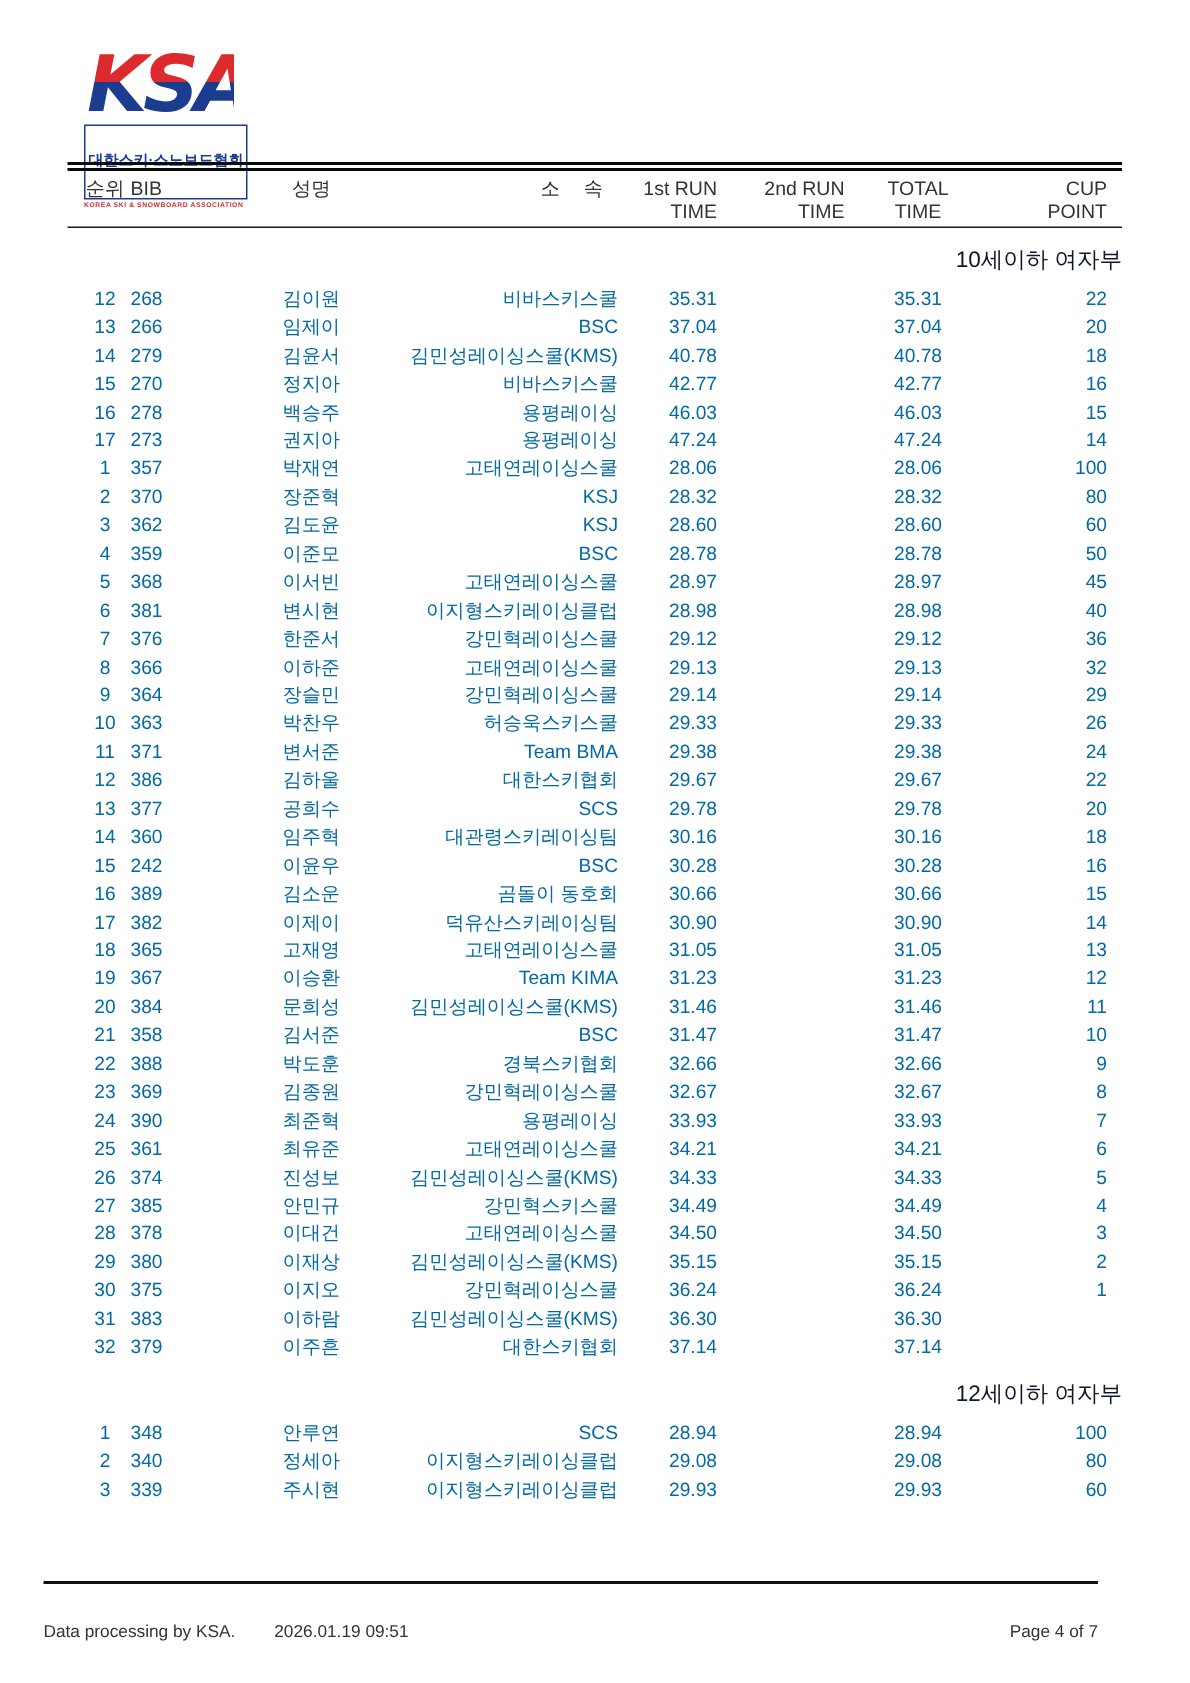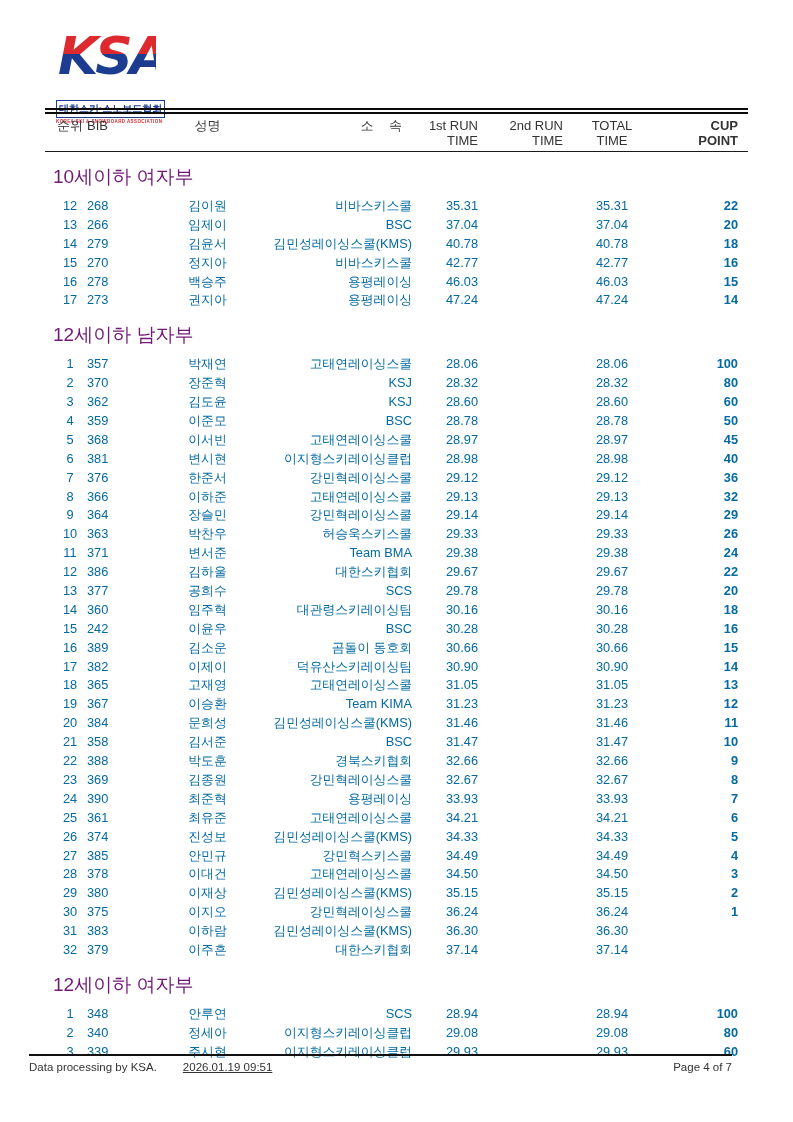--- a/index.html
+++ b/index.html
@@ -14,24 +14,24 @@
   
   .logo { position:absolute; left:56px; top:24px; width:120px; }
   .logo-mark { display:block; }
   .logo-box {
     display:inline-block;
     border:1.5px solid #1c3d8f;
     color:#1c3d8f;
     font-weight:bold;
     font-size:10px;
     line-height:12px;
-    padding:2px 2px;
+    padding:18px 2px;
     letter-spacing:0px;
     white-space:nowrap;
-    margin-top:18px;
+    margin-top:1px;
   }
   .logo-en {
     display:block;
     color:#dc2a2f;
     font-size:4.5px;
     font-weight:bold;
     letter-spacing:0.4px;
     margin-top:1px;
     white-space:nowrap;
   }
@@ -51,40 +51,41 @@
   }
   .header-row { padding:4px 0 3px 0; font-size:13px; color:#333; }
   .hc span { display:block; height:15px; line-height:15px; }
   .c0 { text-align:center; padding-left:8px; }
   .c1 { text-align:left; padding-left:0px; }
   .c2 { text-align:center; }
   .c3 { text-align:right; padding-right:6px; }
   .c4 { text-align:right; padding-right:9px; }
   .c5 { text-align:right; padding-right:8px; }
   .c6 { text-align:center; padding-right:8px; }
-  .c7 { text-align:right; padding-right:10px;font-weight:bold; }
+  .c7 { text-align:right; padding-right:10px; }
   .header-row .c3 { letter-spacing:6px; padding-right:10px; }
   
   .section-title {
-    font-size:19px;
-    color:#701a75;
+    font-size:15px;
+    color:#0f172a;
     margin:12px 0 7px 8px;
     font-weight:normal;
+    text-align:right;
   }
   .row { height:18.9px; line-height:18.9px; font-size:12.8px; color:#0369a1; }
   
   .footer {
     position:absolute; left:29px; top:1054px; width:703px;
     border-top:2.5px solid #111;
     padding-top:5px;
     font-size:11.5px; color:#333;
   }
   .footer-inner { display:flex; align-items:baseline; }
-  .footer-datetime { margin-left:26px;text-decoration:underline; }
-  .footer-page { margin-left:auto; }
+  .footer-datetime { margin-left:26px; }
+  .footer-page { margin-left:auto;margin-top:21px; }
 </style>
 </head>
 <body>
 
 <div class="page">
 
   <div class="logo">
     <svg class="logo-mark" width="100" height="58" viewBox="0 0 100 58">
       <defs>
         <linearGradient id="ksaGrad" x1="0" y1="0" x2="0" y2="1">
@@ -194,21 +195,20 @@
         <div class="grid row">
           <div class="c0">17</div>
           <div class="c1">273</div>
           <div class="c2">권지아</div>
           <div class="c3">용평레이싱</div>
           <div class="c4">47.24</div>
           <div class="c5"></div>
           <div class="c6">47.24</div>
           <div class="c7">14</div>
         </div>
-        <div class="section-title">12세이하 남자부</div>
         <div class="grid row">
           <div class="c0">1</div>
           <div class="c1">357</div>
           <div class="c2">박재연</div>
           <div class="c3">고태연레이싱스쿨</div>
           <div class="c4">28.06</div>
           <div class="c5"></div>
           <div class="c6">28.06</div>
           <div class="c7">100</div>
         </div>

